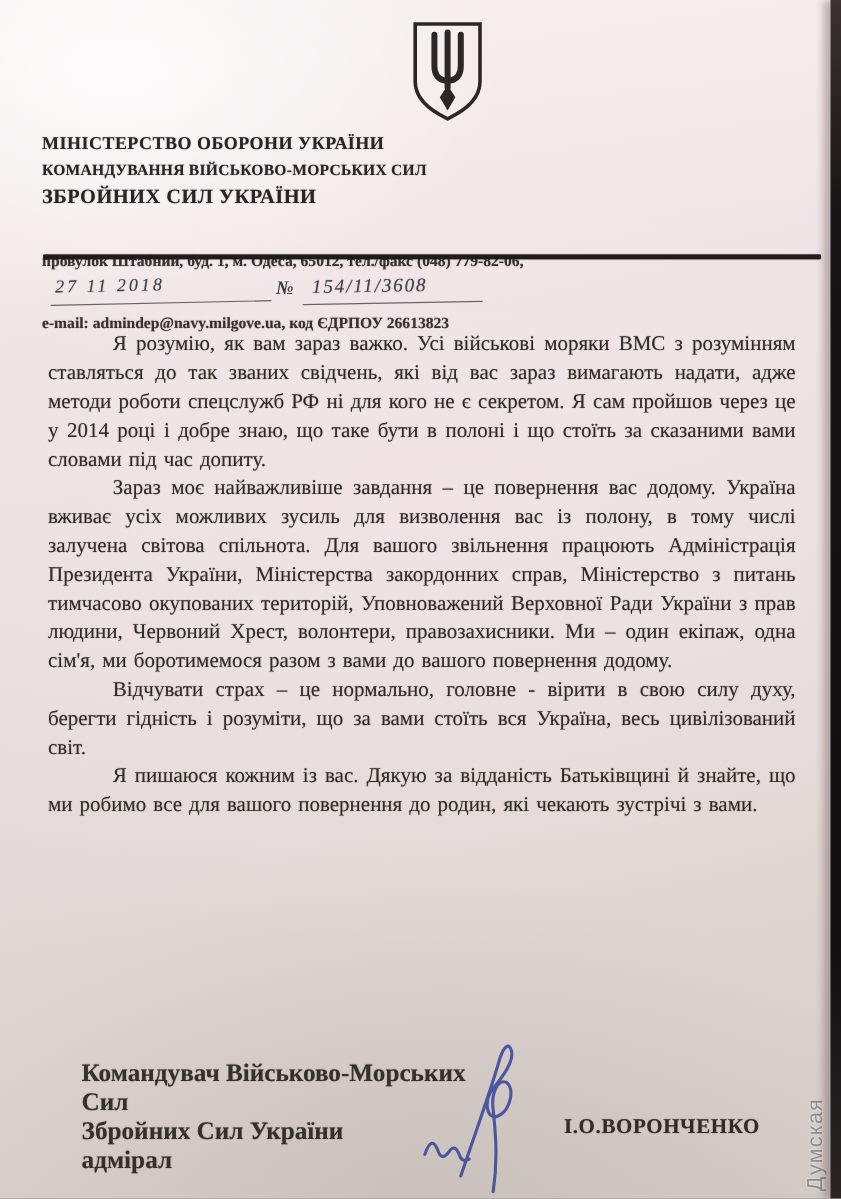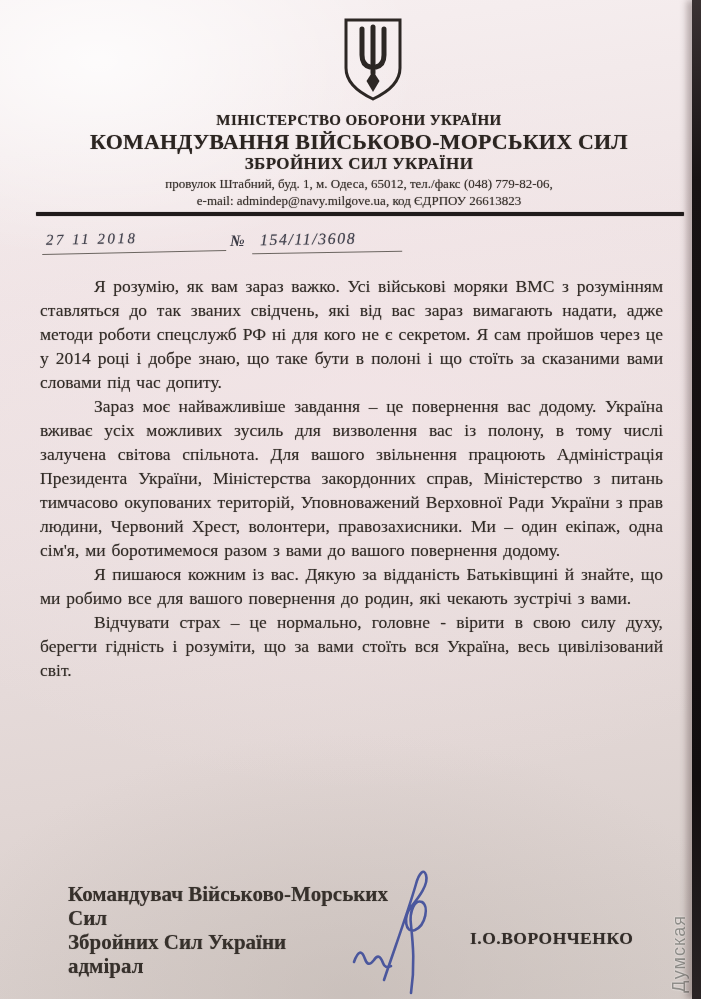--- a/index.html
+++ b/index.html
@@ -18,27 +18,27 @@
   }
   .page *{box-sizing:border-box;}
   .edge-right{
     position:absolute;top:0;right:0;width:9px;height:999px;
     background:linear-gradient(to bottom,#3a3233,#181314 18%,#120e0f 78%,#2a2425);
     box-shadow:-5px 0 7px rgba(70,50,50,.38);
   }
   .emblem{position:absolute;left:340px;top:16px;width:66px;height:88px;}
   .hdr{
     position:absolute;left:35px;top:110px;width:648px;
-    text-align:center;color:#2b2521;
+    color:#2b2521;
     text-shadow:0 0 1px rgba(50,40,35,.5);
   }
   .hdr .l1{font-size:15px;line-height:21px;font-weight:700;letter-spacing:.4px;}
-  .hdr .l2{font-size:22px;line-height:22px;font-weight:700;letter-spacing:.2px;}
+  .hdr .l2{font-size:13px;line-height:22px;font-weight:700;letter-spacing:.2px;}
   .hdr .l3{font-size:17px;line-height:22px;font-weight:700;letter-spacing:.4px;}
-  .hdr .a1,.hdr .a2{font-size:13px;line-height:17px;font-weight:400;color:#38322d;}
+  .hdr .a1,.hdr .a2{font-size:13px;line-height:17px;font-weight:700;color:#38322d;margin-top:34px;}
   .rule{
     position:absolute;left:36px;top:212px;width:648px;height:4px;
     background:#201b1b;border-radius:1px;box-shadow:0 0 1px rgba(32,27,27,.8);
   }
   .refline{position:absolute;left:0;top:230px;width:701px;height:26px;}
   .hand{
     font-style:italic;
     color:#43434e;
     letter-spacing:2.5px;
     text-shadow:0 0 1px rgba(67,67,78,.5);
@@ -111,22 +111,22 @@
 
   <div class="refline">
     <div class="ref-date hand">27 11 2018</div>
     <div class="ref-no">№</div>
     <div class="ref-num hand">154/11/3608</div>
   </div>
 
   <div class="body">
     <p>Я розумію, як вам зараз важко. Усі військові моряки ВМС з розумінням ставляться до так званих свідчень, які від вас зараз вимагають надати, адже методи роботи спецслужб РФ ні для кого не є секретом. Я сам пройшов через це  у 2014 році і добре знаю, що таке бути в полоні  і що стоїть за сказаними вами словами під час допиту.</p>
     <p>Зараз моє найважливіше завдання – це повернення вас додому. Україна вживає усіх можливих зусиль для визволення вас із полону, в тому числі залучена світова спільнота. Для вашого звільнення працюють Адміністрація Президента України, Міністерства закордонних справ, Міністерство з питань тимчасово окупованих територій, Уповноважений Верховної Ради України з прав людини, Червоний Хрест, волонтери, правозахисники. Ми – один екіпаж, одна сім'я, ми боротимемося разом з вами до вашого повернення додому.</p>
+    <p>Відчувати страх – це нормально, головне - вірити в свою силу духу, берегти гідність і розуміти, що за вами стоїть вся Україна, весь цивілізований світ.</p>
     <p>Я пишаюся кожним із вас. Дякую за відданість Батьківщині й знайте, що ми робимо все для вашого повернення до родин, які чекають зустрічі з вами.</p>
-    <p>Відчувати страх – це нормально, головне - вірити в свою силу духу, берегти гідність і розуміти, що за вами стоїть вся Україна, весь цивілізований світ.</p>
   </div>
 
   <div class="sig-block">
     <div>Командувач Військово-Морських Сил</div>
     <div>Збройних Сил України</div>
     <div>адмірал</div>
   </div>
 
   <svg class="sig-scribble" viewBox="0 0 120 135" xmlns="http://www.w3.org/2000/svg">
     <g fill="none" stroke="#3d4c9a" stroke-width="2.6" stroke-linecap="round" opacity="0.9">

